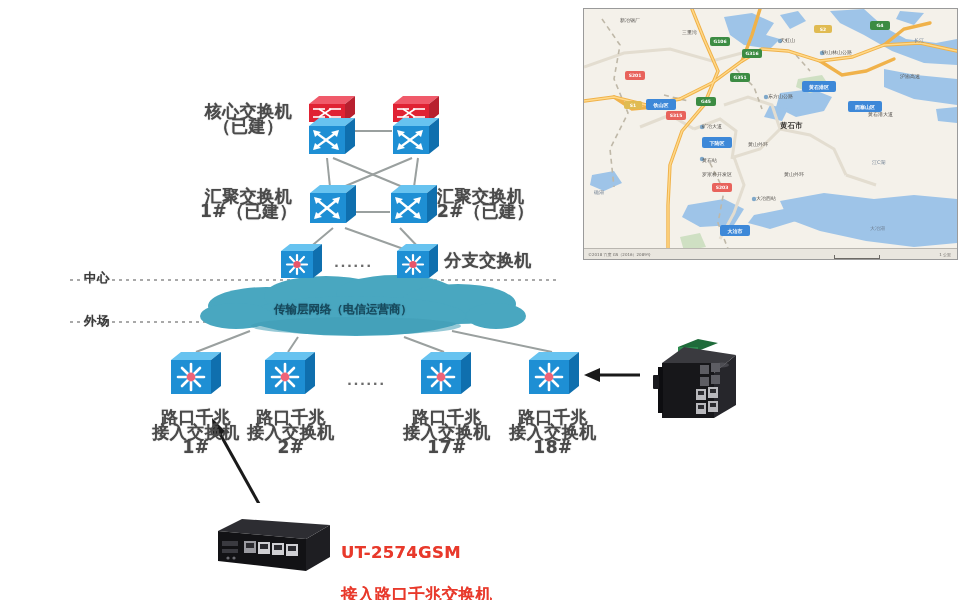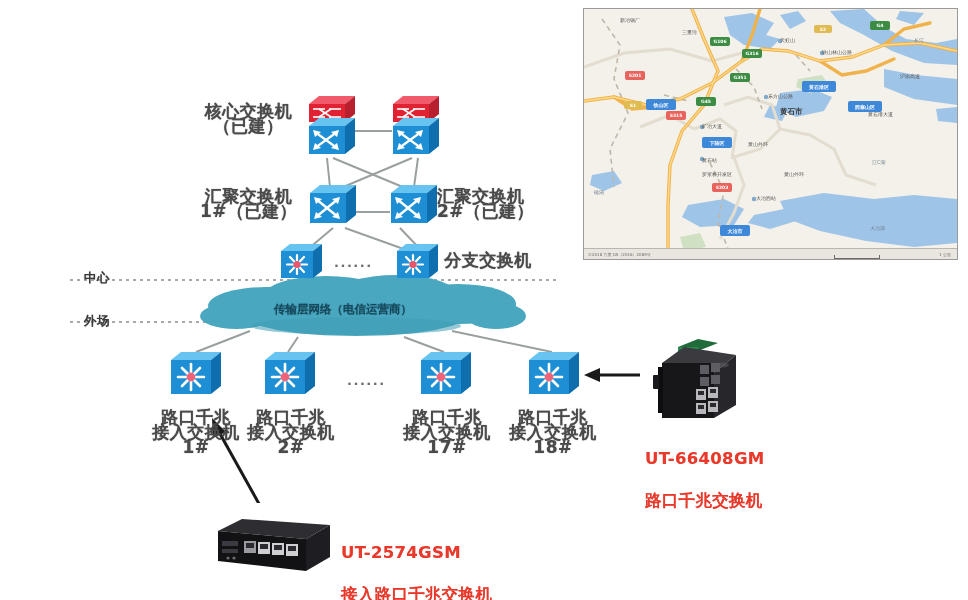--- a/index.html
+++ b/index.html
@@ -405,24 +405,20 @@
           <rect x="70" y="64" width="6" height="4"></rect>
           <rect x="58" y="80" width="6" height="4"></rect>
           <rect x="70" y="78" width="6" height="4"></rect>
         </g>
       </g>
 
       <rect x="13" y="50" width="6" height="14" rx="1" fill="#1a1a1e"></rect>
     </svg>
   </div>
 
-  <div class="abs prod-label" style="left:645px;top:427px;width:200px;">
-    <span>UT-66408GM</span><br>
-    <span>路口千兆交换机</span>
-  </div>
 
   <div class="photo" style="left:198px;top:503px;width:155px;height:82px;">
     <svg width="155" height="82" viewBox="0 0 155 82">
       <rect x="0" y="0" width="155" height="82" fill="#ffffff"></rect>
 
       <polygon points="20,28 44,16 132,22 108,36" fill="#2d2d32"></polygon>
 
       <polygon points="20,28 108,36 108,68 20,58" fill="#121215"></polygon>
 
       <polygon points="108,36 132,22 132,54 108,68" fill="#1e1e22"></polygon>
@@ -548,21 +544,21 @@
 
     <div class="road-badge" style="left:40px;top:92px;width:18px;height:8px;background:#e0bb52;">S1</div>
     <div class="road-badge" style="left:230px;top:16px;width:18px;height:8px;background:#e0bb52;">S2</div>
 
     <div class="road-badge" style="left:62px;top:90px;width:30px;height:11px;background:#3d88d8;font-size:5px;">铁山区</div>
     <div class="road-badge" style="left:218px;top:72px;width:34px;height:11px;background:#3d88d8;font-size:5px;">黄石港区</div>
     <div class="road-badge" style="left:264px;top:92px;width:34px;height:11px;background:#3d88d8;font-size:5px;">西塞山区</div>
     <div class="road-badge" style="left:118px;top:128px;width:30px;height:11px;background:#3d88d8;font-size:5px;">下陆区</div>
     <div class="road-badge" style="left:136px;top:216px;width:30px;height:11px;background:#3d88d8;font-size:5px;">大冶市</div>
 
-    <div class="city-lbl" style="left:196px;top:98px;text-align:center;">黄石市</div>
+    <div class="city-lbl" style="left:196px;top:112px;text-align:center;">黄石市</div>
 
     <div class="place-lbl" style="left:36px;top:8px;">新冶钢厂</div>
     <div class="place-lbl" style="left:98px;top:20px;">三里湾</div>
     <div class="place-lbl" style="left:196px;top:28px;">天虹山</div>
     <div class="place-lbl" style="left:238px;top:40px;">铁山林山公路</div>
     <div class="place-lbl" style="left:184px;top:84px;">东方山公路</div>
     <div class="place-lbl" style="left:118px;top:114px;">矿冶大道</div>
     <div class="place-lbl" style="left:284px;top:102px;">黄石港大道</div>
     <div class="place-lbl" style="left:164px;top:132px;">黄山外环</div>
     <div class="place-lbl" style="left:118px;top:148px;">黄石站</div>

